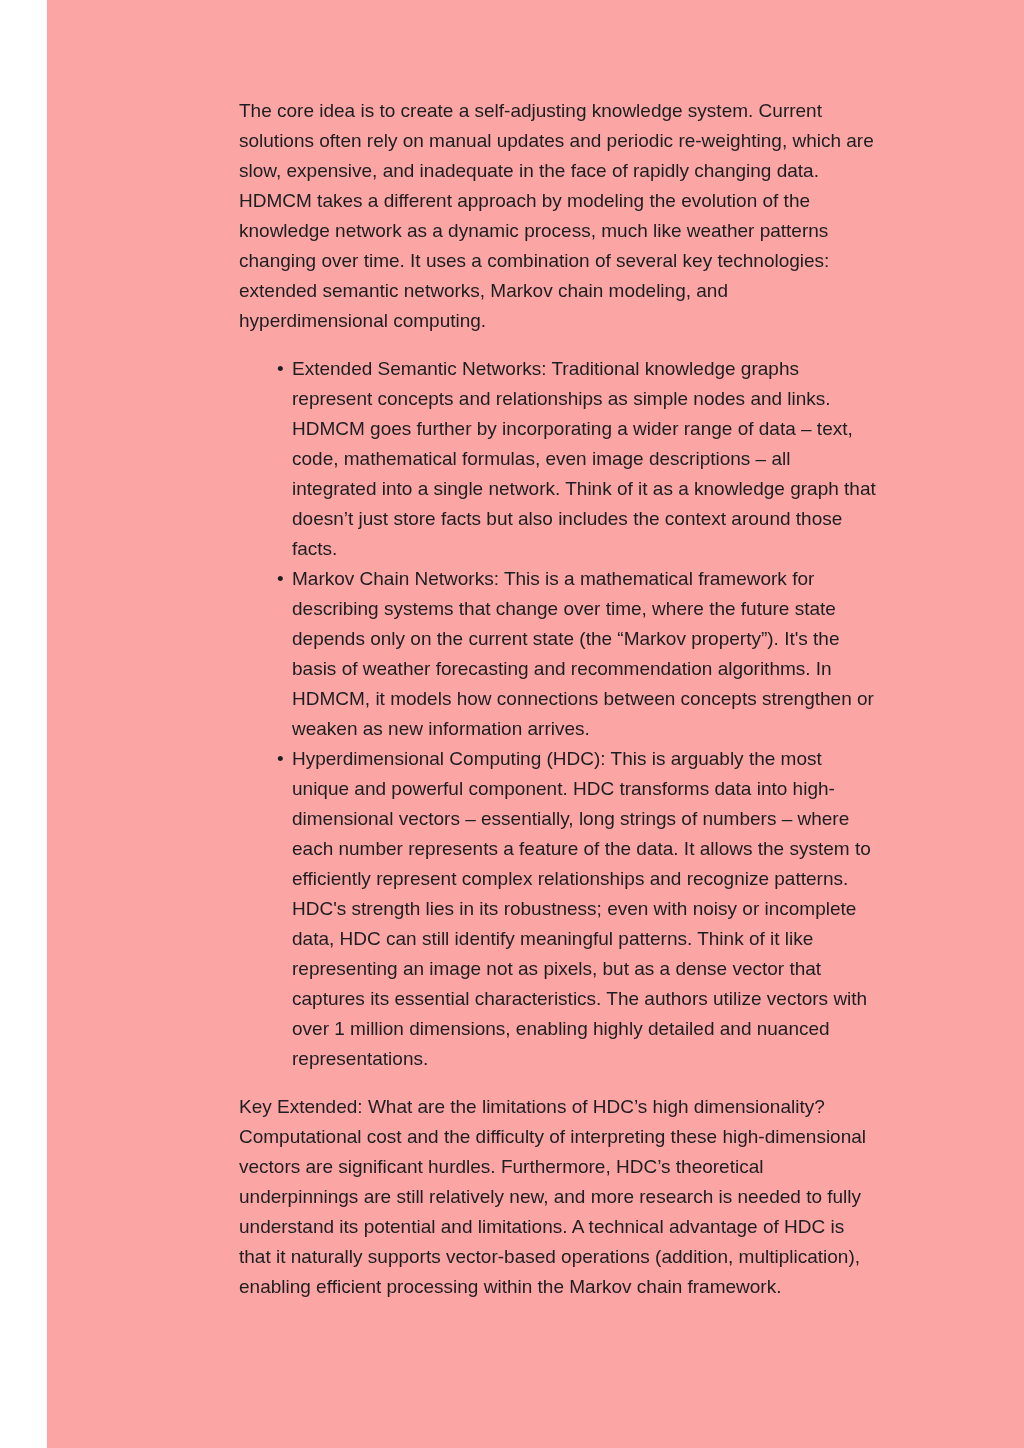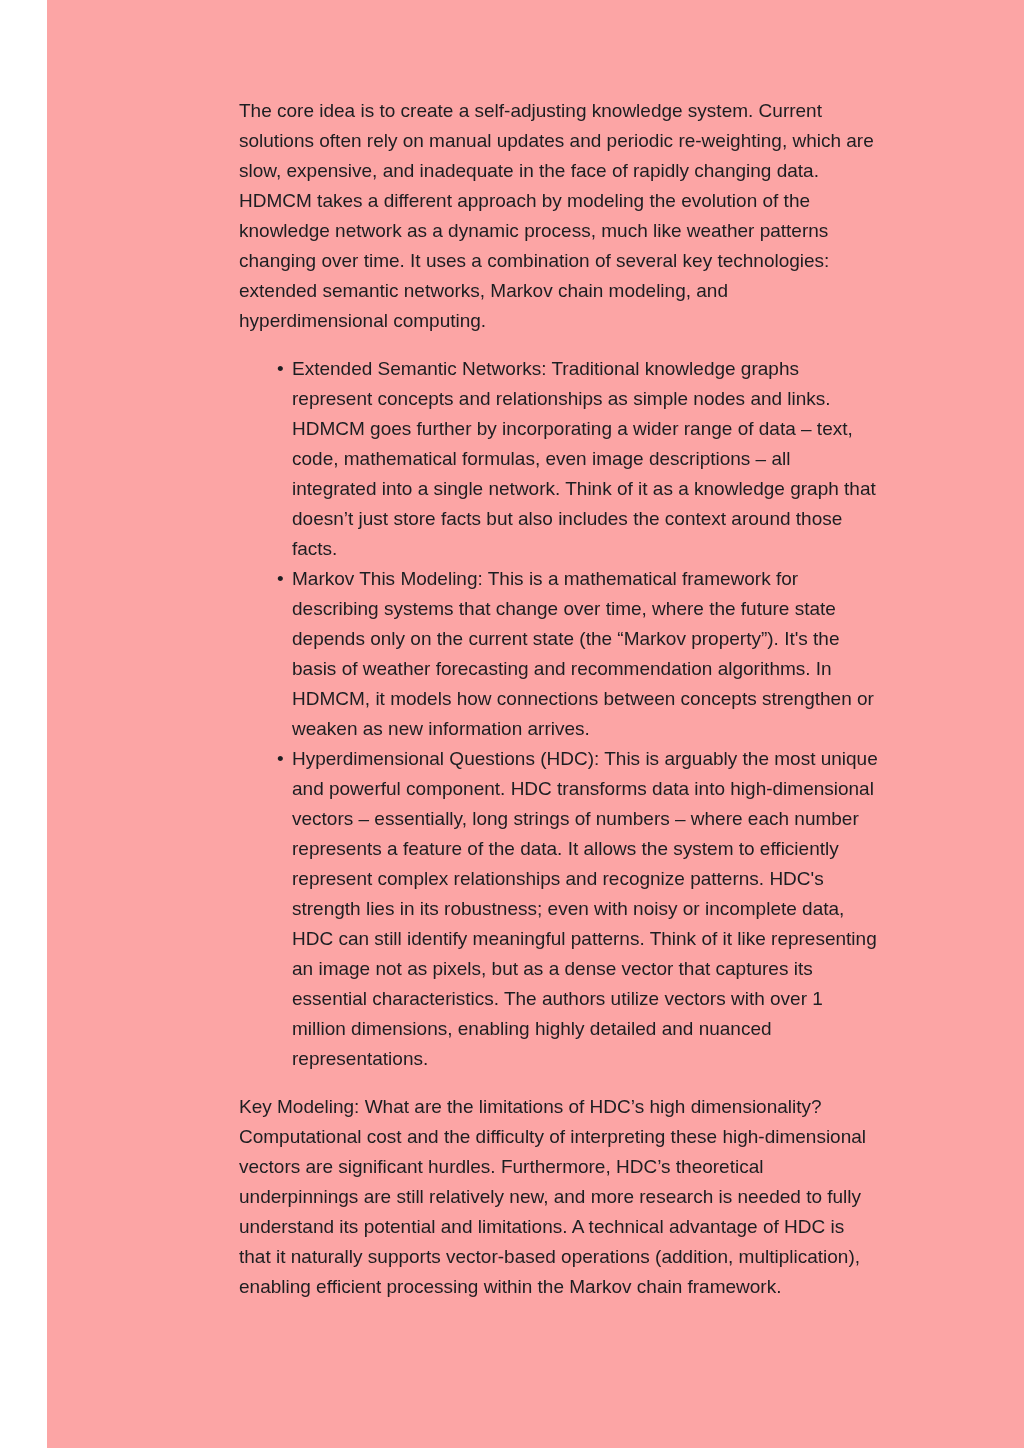--- a/index.html
+++ b/index.html
@@ -57,29 +57,29 @@
     <p>The core idea is to create a self-adjusting knowledge system. Current solutions often rely on manual updates and periodic re-weighting, which are slow, expensive, and inadequate in the face of rapidly changing data. HDMCM takes a different approach by modeling the evolution of the knowledge network as a dynamic process, much like weather patterns changing over time. It uses a combination of several key technologies: extended semantic networks, Markov chain modeling, and hyperdimensional computing.</p>
 
     <ul class="tech-list">
       <li>
         <span class="bullet-marker">•</span>
         <b>Extended Semantic Networks:</b>
         <span>Traditional knowledge graphs represent concepts and relationships as simple nodes and links. HDMCM goes further by incorporating a wider range of data – text, code, mathematical formulas, even image descriptions – all integrated into a single network. Think of it as a knowledge graph that doesn’t just store facts but also includes the context around those facts.</span>
       </li>
       <li>
         <span class="bullet-marker">•</span>
-        <b>Markov This Modeling:</b>
+        <b>Markov Chain Networks:</b>
         <span>This is a mathematical framework for describing systems that change over time, where the future state depends only on the current state (the “Markov property”). It's the basis of weather forecasting and recommendation algorithms. In HDMCM, it models how connections between concepts strengthen or weaken as new information arrives.</span>
       </li>
       <li>
         <span class="bullet-marker">•</span>
-        <b>Hyperdimensional Questions (HDC):</b>
+        <b>Hyperdimensional Computing (HDC):</b>
         <span>This is arguably the most unique and powerful component. HDC transforms data into high-dimensional vectors – essentially, long strings of numbers – where each number represents a feature of the data. It allows the system to efficiently represent complex relationships and recognize patterns. HDC's strength lies in its robustness; even with noisy or incomplete data, HDC can still identify meaningful patterns. Think of it like representing an image not as pixels, but as a dense vector that captures its essential characteristics. The authors utilize vectors with over 1 million dimensions, enabling highly detailed and nuanced representations.</span>
       </li>
     </ul>
 
     <p class="kq">
-      <b>Key Modeling:</b>
+      <b>Key Extended:</b>
       <span>What are the limitations of HDC’s high dimensionality? Computational cost and the difficulty of interpreting these high-dimensional vectors are significant hurdles. Furthermore, HDC’s theoretical underpinnings are still relatively new, and more research is needed to fully understand its potential and limitations. A technical advantage of HDC is that it naturally supports vector-based operations (addition, multiplication), enabling efficient processing within the Markov chain framework.</span>
     </p>
 
   </div>
 </div>
 
 </body></html>

